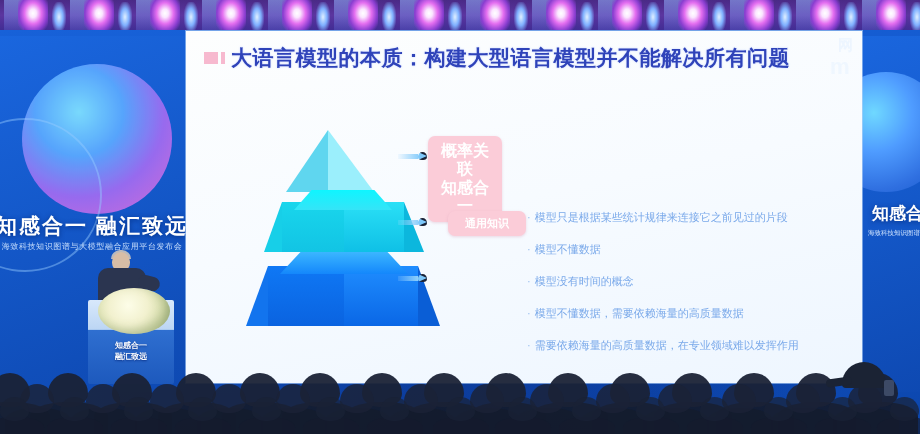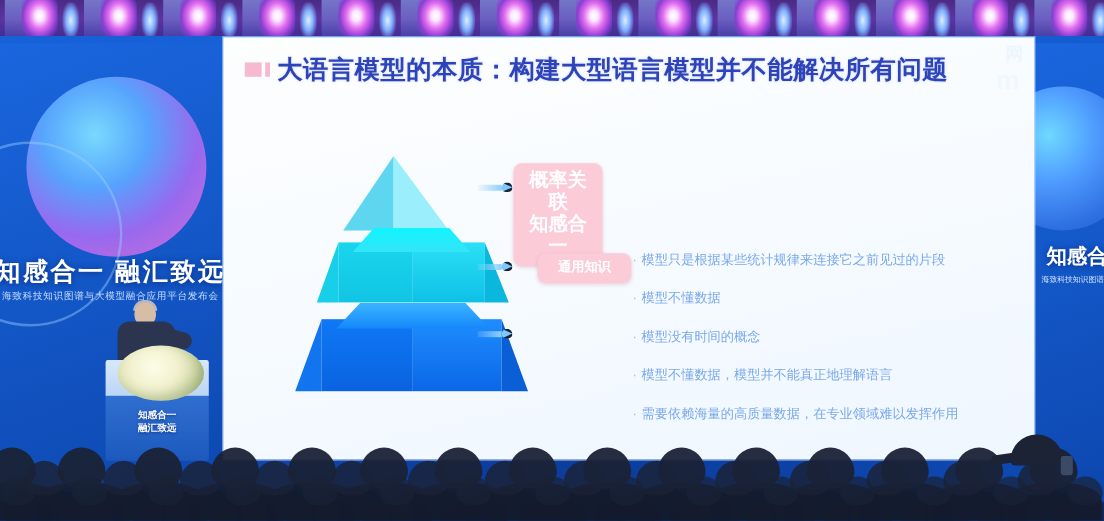--- a/index.html
+++ b/index.html
@@ -262,21 +262,21 @@
   <div class="badge two-line" style="left:428px;top:136px;width:56px;">
     <div>概率关联</div>
     <div>知感合一</div>
   </div>
   <div class="badge one-line" style="left:448px;top:211px;width:56px;">通用知识</div>
 
   <div class="blist" id="problems-list">
       <div class="li"><span class="dot">·</span><span>模型只是根据某些统计规律来连接它之前见过的片段</span></div>
       <div class="li"><span class="dot">·</span><span>模型不懂数据</span></div>
       <div class="li"><span class="dot">·</span><span>模型没有时间的概念</span></div>
-      <div class="li"><span class="dot">·</span><span>模型不懂数据，模型并不能真正地理解语言</span></div>
+      <div class="li"><span class="dot">·</span><span>模型不懂数据，需要依赖海量的高质量数据</span></div>
       <div class="li"><span class="dot">·</span><span>需要依赖海量的高质量数据，在专业领域难以发挥作用</span></div>
     </div>
 
 
   <div class="wm">网</div>
   <div class="wm2">m</div>
 
   <div class="speaker-hair"></div>
   <div class="speaker-head"></div>
   <div class="speaker-body"></div>

